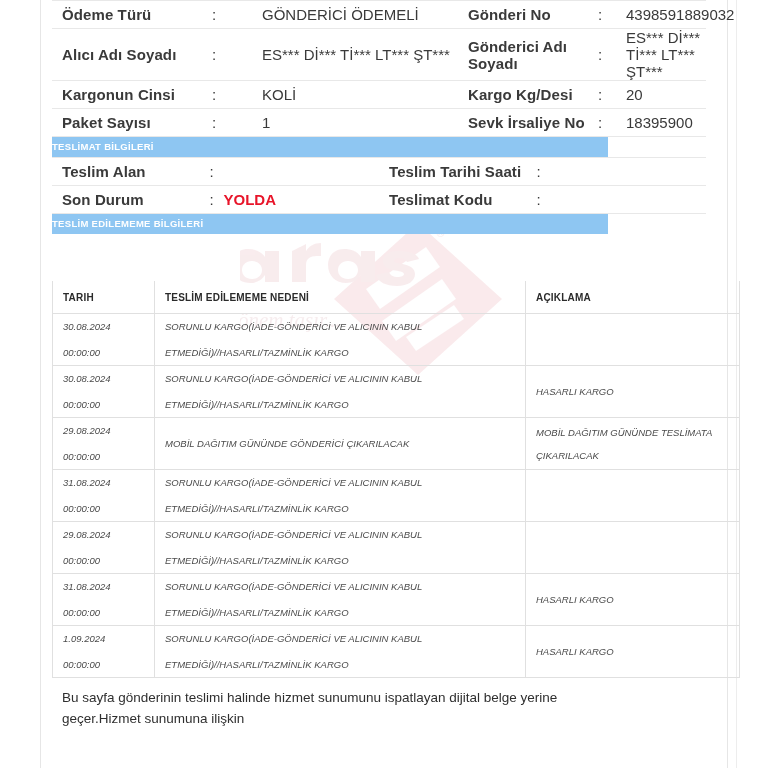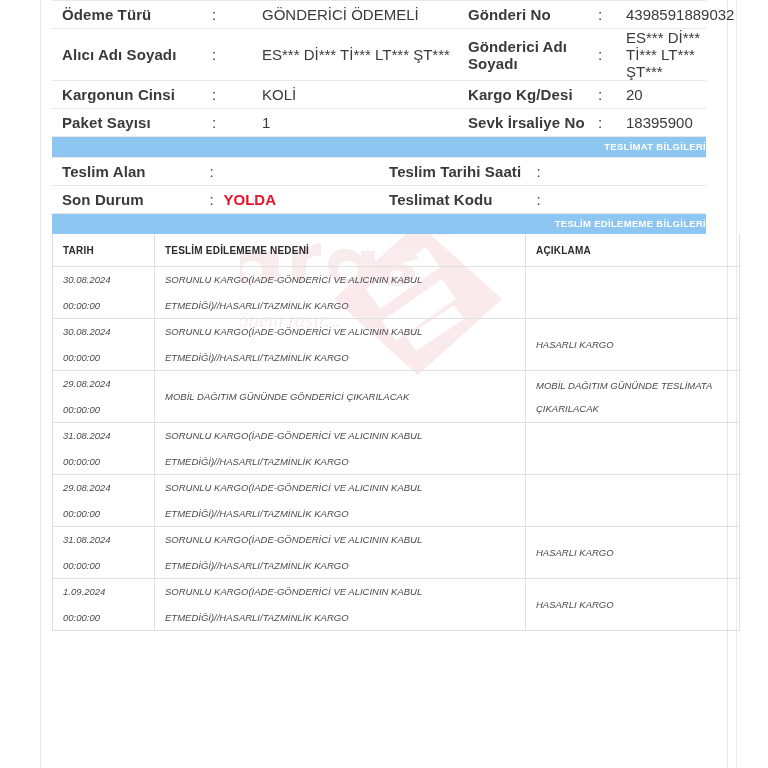--- a/index.html
+++ b/index.html
@@ -97,35 +97,36 @@
   }
   .val.red {
     color: #e8152a;
     font-weight: bold;
   }
 
   
   .section-bar {
     background: #8ec6f2;
     color: #ffffff;
-    text-align: right;
+    text-align: left;
     font-size: 9.5px;
     font-weight: bold;
     letter-spacing: 0.3px;
     height: 20px;
     line-height: 20px;
-    width: 654px;
+    width: 556px;
     box-sizing: border-box;
   }
 
   
   table.detail {
     width: 654px;
     border-collapse: collapse;
     table-layout: fixed;
+    margin-top: 47px;
   }
   table.detail th {
     border: 1px solid #e0e0e0;
     border-top: none;
     font-size: 10px;
     font-weight: bold;
     color: #2b2b2b;
     text-align: left;
     padding: 8px 0 8px 10px;
     letter-spacing: 0.2px;
@@ -376,15 +377,19 @@
             <span class="ln">SORUNLU KARGO(İADE-GÖNDERİCİ VE ALICININ KABUL</span>
             <span class="ln">ETMEDİĞİ)//HASARLI/TAZMİNLİK KARGO</span>
           </td>
           <td class="c-note">HASARLI KARGO</td>
         </tr>
 
       </tbody>
     </table>
 
 
+    <div class="footer-text">
+      <div>Bu sayfa gönderinin teslimi halinde hizmet sunumunu ispatlayan dijital belge yerine</div>
+      <div>geçer.Hizmet sunumuna ilişkin</div>
+    </div>
 
   </div>
 </div>
 
 </body></html>

